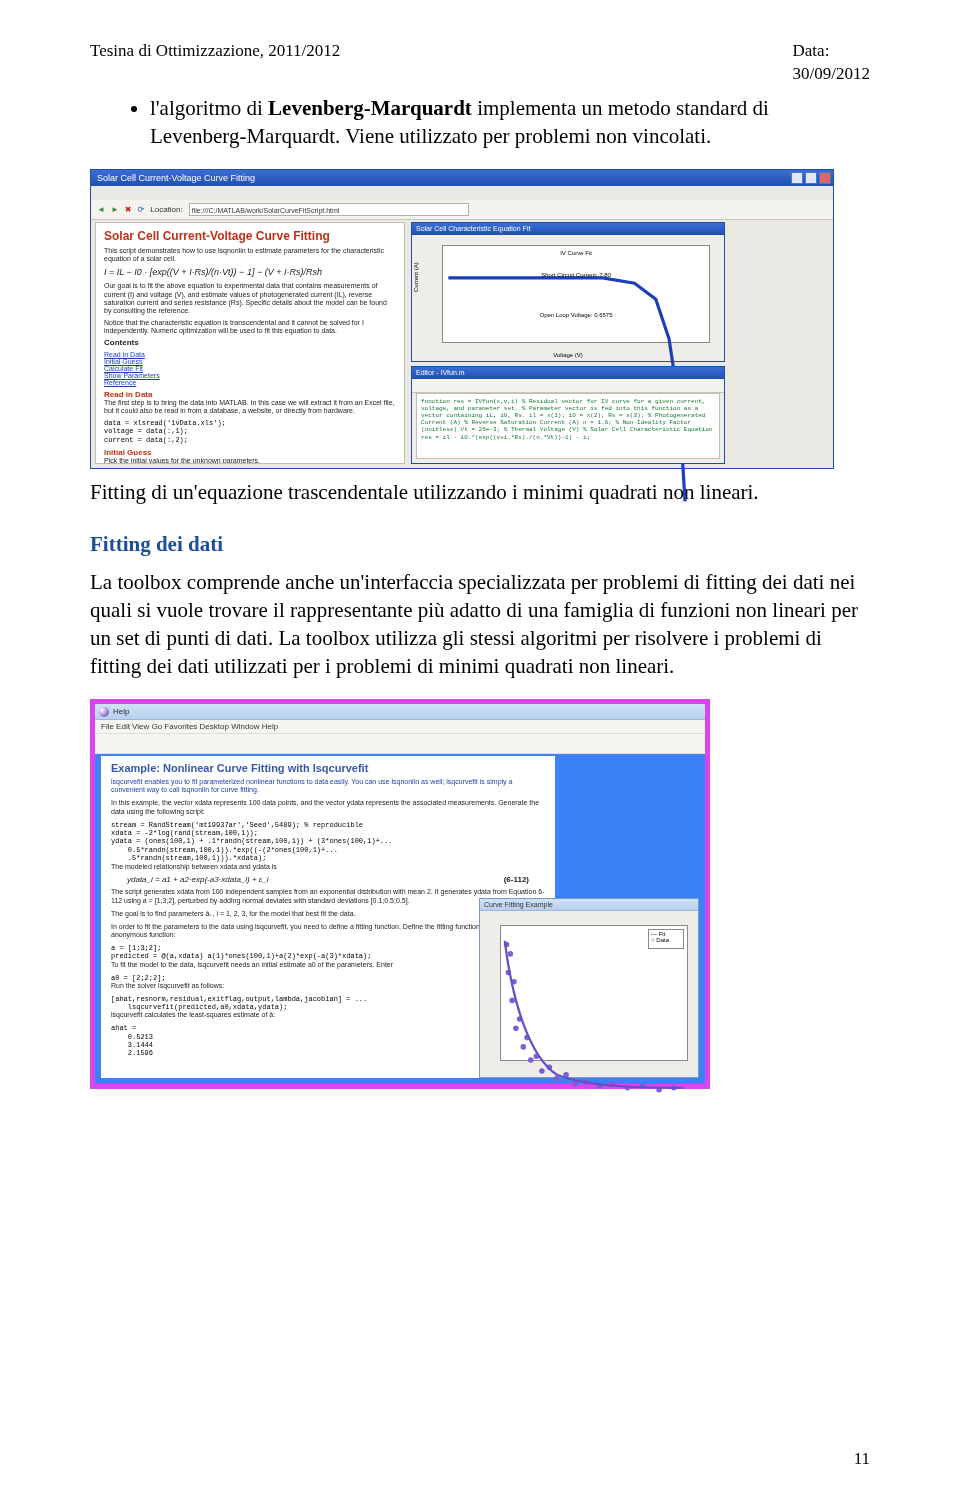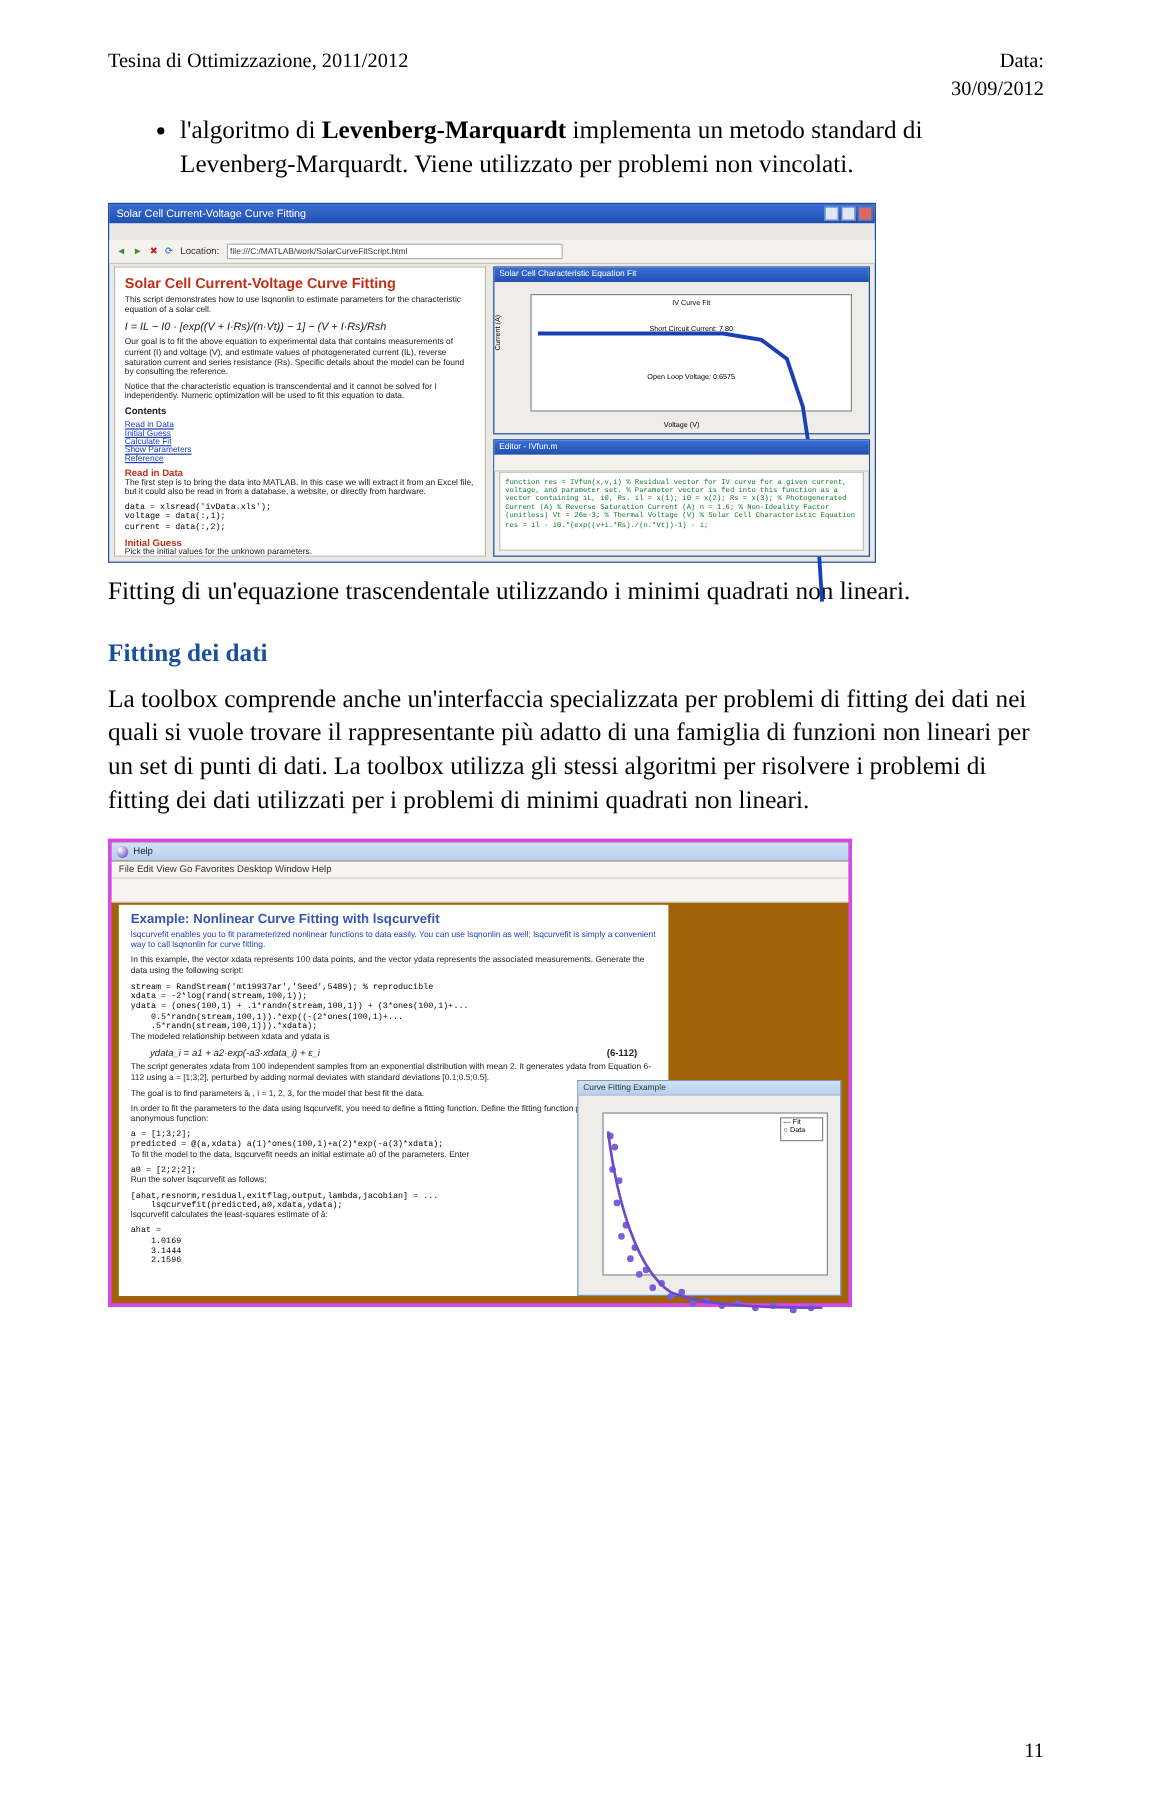--- a/index.html
+++ b/index.html
@@ -13,30 +13,30 @@
     padding: 40px 90px 40px 90px;
   }
   .header-row {
     display: flex;
     justify-content: space-between;
     font-size: 17px;
     line-height: 1.35;
     margin-bottom: 8px;
   }
   .header-left { text-align: left; }
-  .header-right { text-align: right; }
+  .header-right { }
   .content { margin-top: 6px; }
   ul.bullet { list-style: disc; margin-left: 60px; margin-top: 6px; margin-bottom: 12px; }
   ul.bullet li { font-size: 21px; line-height: 1.35; }
   .figure {
     display: block;
     margin: 18px 0 10px 0;
   }
   .fig1-wrap {
-    width: 640px;
+    width: 744px;
     height: 300px;
     border: 1px solid #1c4fa3;
     background: #eae8e2;
     position: relative;
     font-family: Arial, Helvetica, sans-serif;
     font-size: 8px;
   }
   .fig1-titlebar {
     position: absolute; top:0; left:0; right:0; height:16px;
     background: linear-gradient(#3b6ed5,#1f4fb0);
@@ -72,22 +72,22 @@
   }
   .fig1-right-bottom .tb { position:absolute;top:0;left:0;right:0;height:12px;background:linear-gradient(#3b6ed5,#1f4fb0);color:#fff;font-size:7px;line-height:12px;padding-left:4px;}
   .fig1-right-bottom .toolbar2{position:absolute;top:12px;left:0;right:0;height:14px;background:#f4f2ec;border-bottom:1px solid #c9c5ba;}
   .fig1-right-bottom .codearea{position:absolute;top:26px;left:4px;right:4px;bottom:4px;background:#fff;border:1px solid #c0bdb3;font-family:'Courier New',monospace;font-size:6px;color:#107828;padding:4px;line-height:1.2;overflow:hidden;}
   .caption { font-size: 21px; line-height:1.3; margin: 4px 0 26px 0; }
   h2.section { color:#1a4f9c; font-size: 21px; font-weight:bold; margin:16px 0 12px 0; }
   p.body { font-size: 21px; line-height:1.33; margin-bottom: 16px; }
   .fig2-wrap {
     width: 620px;
     height: 390px;
-    border:3px solid #d946ef;
-    background:#a16207;
+    border:5px solid #d946ef;
+    background:#3b82f6;
     position:relative;
     font-family: Arial, sans-serif;
     font-size:8px;
   }
   .fig2-titlebar{position:absolute;top:0;left:0;right:0;height:16px;background:linear-gradient(#cfe2f7,#b7d0ee);color:#2a2a2a;font-size:8px;line-height:16px;padding-left:18px;border-bottom:1px solid #9ab5d6;}
   .fig2-titlebar::before{content:"";position:absolute;left:4px;top:3px;width:10px;height:10px;border-radius:50%;background:radial-gradient(circle at 30% 30%, #fff, #9b7bd6 60%, #5a3a99);}
   .fig2-menubar{position:absolute;top:16px;left:0;right:0;height:14px;background:#f7f5f0;border-bottom:1px solid #ddd;font-size:8px;color:#333;padding-left:6px;line-height:14px;}
   .fig2-tb2{position:absolute;top:30px;left:0;right:0;height:20px;background:#f7f5f0;border-bottom:1px solid #ddd;}
   .fig2-doc{position:absolute;top:52px;left:6px;right:150px;bottom:6px;background:#fff;padding:6px 10px;color:#222;overflow:hidden;}
   .fig2-doc h4{color:#3656b0;font-size:11px;font-weight:bold;margin-bottom:4px;}
@@ -230,21 +230,21 @@
         <p>In order to fit the parameters to the data using lsqcurvefit, you need to define a fitting function. Define the fitting function predicted as an anonymous function:</p>
         <div class="code">a = [1;3;2];
 predicted = @(a,xdata) a(1)*ones(100,1)+a(2)*exp(-a(3)*xdata);</div>
         <p>To fit the model to the data, lsqcurvefit needs an initial estimate a0 of the parameters. Enter</p>
         <div class="code">a0 = [2;2;2];</div>
         <p>Run the solver lsqcurvefit as follows:</p>
         <div class="code">[ahat,resnorm,residual,exitflag,output,lambda,jacobian] = ...
     lsqcurvefit(predicted,a0,xdata,ydata);</div>
         <p>lsqcurvefit calculates the least-squares estimate of â:</p>
         <div class="code">ahat =
-    1.0169
+    0.5213
     3.1444
     2.1596</div>
       </div>
       <div class="fig2-subwin">
         <div class="tb">Curve Fitting Example</div>
         <div class="plot">
           <svg viewBox="0 0 100 100" preserveAspectRatio="none" style="position:absolute;inset:0;">
             <g fill="#7a5fd6" stroke="#7a5fd6" stroke-width="0.6">
               <circle cx="3" cy="10" r="1.2"></circle>
                 <circle cx="4" cy="25" r="1.2"></circle>

